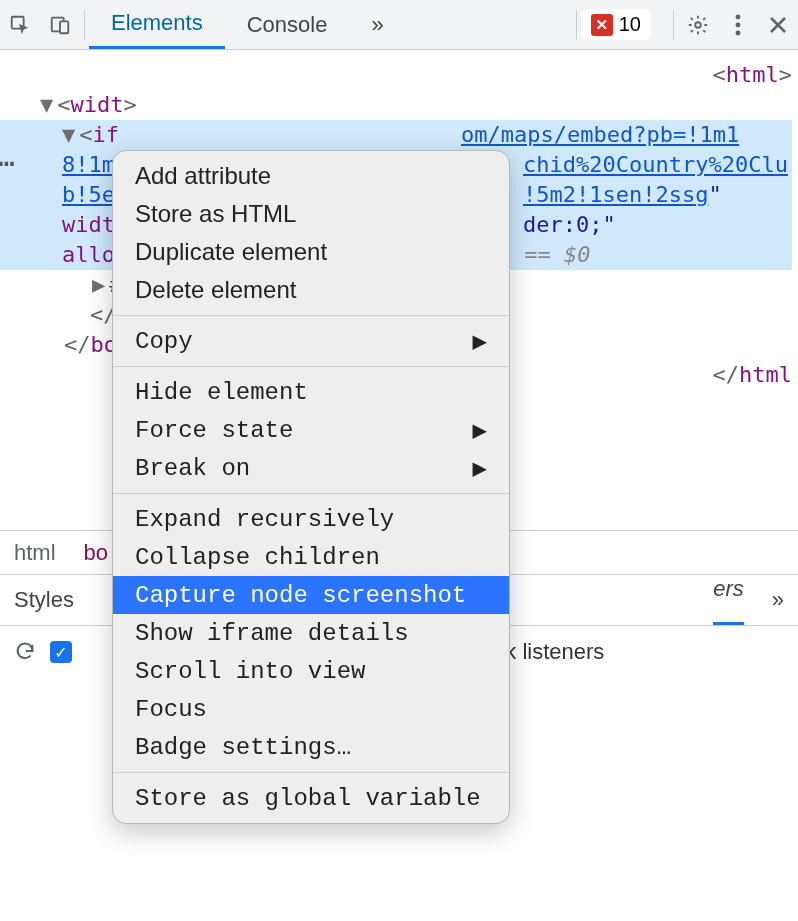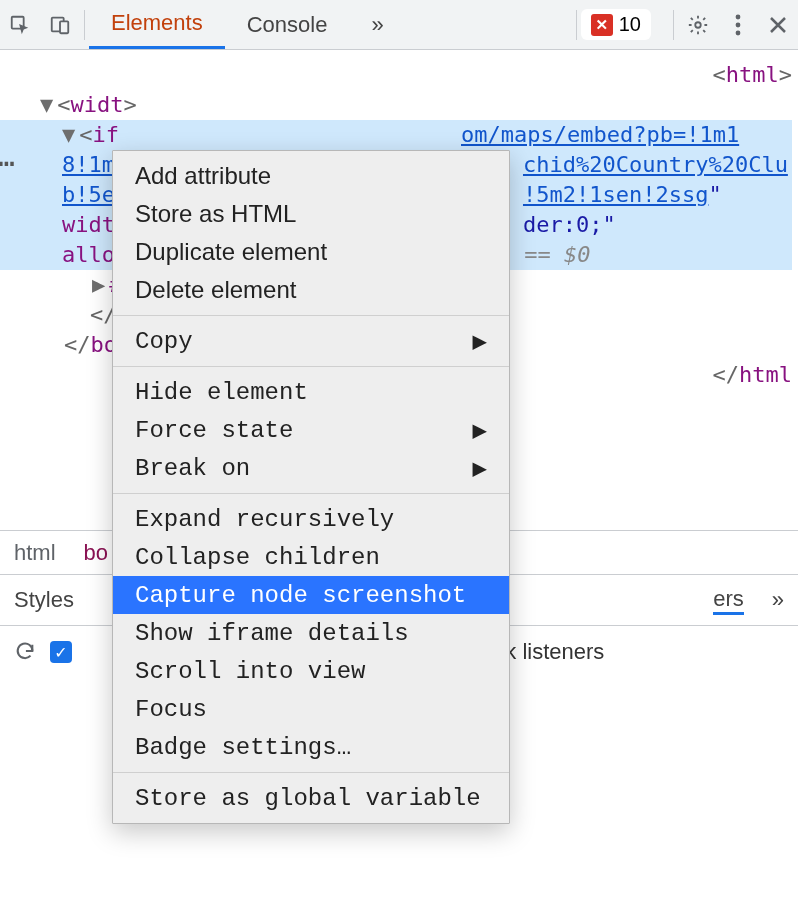--- a/index.html
+++ b/index.html
@@ -2,21 +2,21 @@
 <html><head>
 <meta charset="utf-8">
 <style>
 * { box-sizing: border-box; margin: 0; padding: 0; }
 html, body { width: 798px; height: 921px; font-family: -apple-system, "Helvetica Neue", Arial, sans-serif; font-size: 22px; color: #2021a; background: #fff; overflow: hidden; }
 
 .toolbar { height: 50px; background: #f1f3f4; border-bottom: 1px solid #cacdd1; display: flex; align-items: center; }
 .toolbar .left-icon { width: 40px; display: flex; justify-content: center; align-items: center; color: #5f6368; }
 .tabs { display: flex; align-items: stretch; height: 100%; }
 .tab { padding: 0 22px; display: flex; align-items: center; color: #444; cursor: pointer; }
-.tab.active { border-bottom: 3px solid #1a73e8; color: #c2410c; }
+.tab.active { border-bottom: 3px solid #1a73e8; color: #0369a1; }
 .toolbar .spacer { flex: 1; }
 .error-badge { display: flex; align-items: center; padding: 4px 10px; background: #fff; border-radius: 6px; margin-right: 18px; font-size: 20px; }
 .error-badge .icon { width: 22px; height: 22px; background: #d93025; color: #fff; display: flex; align-items: center; justify-content: center; font-weight: bold; font-size: 15px; border-radius: 3px; margin-right: 6px; }
 .toolbar .rbtn { width: 40px; display: flex; justify-content: center; align-items: center; color: #5f6368; cursor: pointer; }
 .toolbar .vdiv { width: 1px; height: 30px; background: #cacdd1; margin: 0 4px; }
 
 .elements-panel { padding: 10px 6px 10px 10px; font-family: Menlo, Consolas, monospace; font-size: 22px; line-height: 30px; position: relative; }
 .code-line { white-space: nowrap; }
 .indent1 { padding-left: 30px; text-align: right; }
 .indent2 { padding-left: 30px; }
@@ -28,28 +28,28 @@
 .collapse-arrow { color: #6e6e6e; margin-right: 4px; }
 
 .selected-block { background: #cfe8fc; margin-left: -10px; padding-left: 10px; }
 
 .gutter-dots { position: absolute; left: -2px; top: 100px; color: #555; font-size: 28px; line-height: 14px; letter-spacing: 1px; }
 
 .breadcrumb { height: 44px; border-top: 1px solid #cacdd1; display: flex; align-items: center; padding-left: 14px; font-size: 22px; color: #5f6368; gap: 28px; background: #fff; }
 .breadcrumb span.cur { color: #8a1253; }
 
 .subtabs-row { height: 52px; border-top: 1px solid #cacdd1; border-bottom: 1px solid #cacdd1; display: flex; align-items: center; gap: 28px; padding: 0 14px; color: #444; font-size: 22px; background: #fff; }
-.subtabs-row .subtab.active { border-bottom: 3px solid #1a73e8; padding-bottom: 0; }
+.subtabs-row .subtab.active { border-bottom: 3px solid #1a73e8; padding-bottom: 20px; font-style: italic; }
 
 .filter-row { height: 52px; display: flex; align-items: center; gap: 14px; padding: 0 14px; font-size: 22px; color: #333; }
 .filter-row .reload { color: #5f6368; cursor: pointer; }
 .filter-row .chk { width: 22px; height: 22px; background: #1a73e8; border-radius: 4px; display: inline-flex; align-items: center; justify-content: center; color: #fff; font-size: 16px; }
 
 
-.context-menu { position: absolute; left: 112px; top: 150px; width: 398px; background: #eeeeee; border: 1px solid #b7b7b7; border-radius: 1px; box-shadow: 0 8px 26px rgba(0,0,0,.22); font-size: 24px; color: #222; z-index: 50; overflow: hidden; }
+.context-menu { position: absolute; left: 112px; top: 150px; width: 398px; background: #eeeeee; border: 1px solid #b7b7b7; border-radius: 14px; box-shadow: 0 8px 26px rgba(0,0,0,.22); font-size: 24px; color: #222; z-index: 50; overflow: hidden; }
 .context-menu .grp { padding: 6px 0; }
 .context-menu .grp + .grp { border-top: 1px solid #cfcfcf; font-family: Liberation Mono, monospace; }
 .context-menu .item { height: 38px; display: flex; align-items: center; padding: 0 22px; cursor: pointer; justify-content: space-between; }
 .context-menu .item .label { white-space: nowrap; }
 .context-menu .item .sub { color: #222; }
 .context-menu .item.highlight { background: #2a74ff; color: #fff; }
 .context-menu .item.highlight .label { color: #fff; }
 
 svg { display: block; }
 </style>

